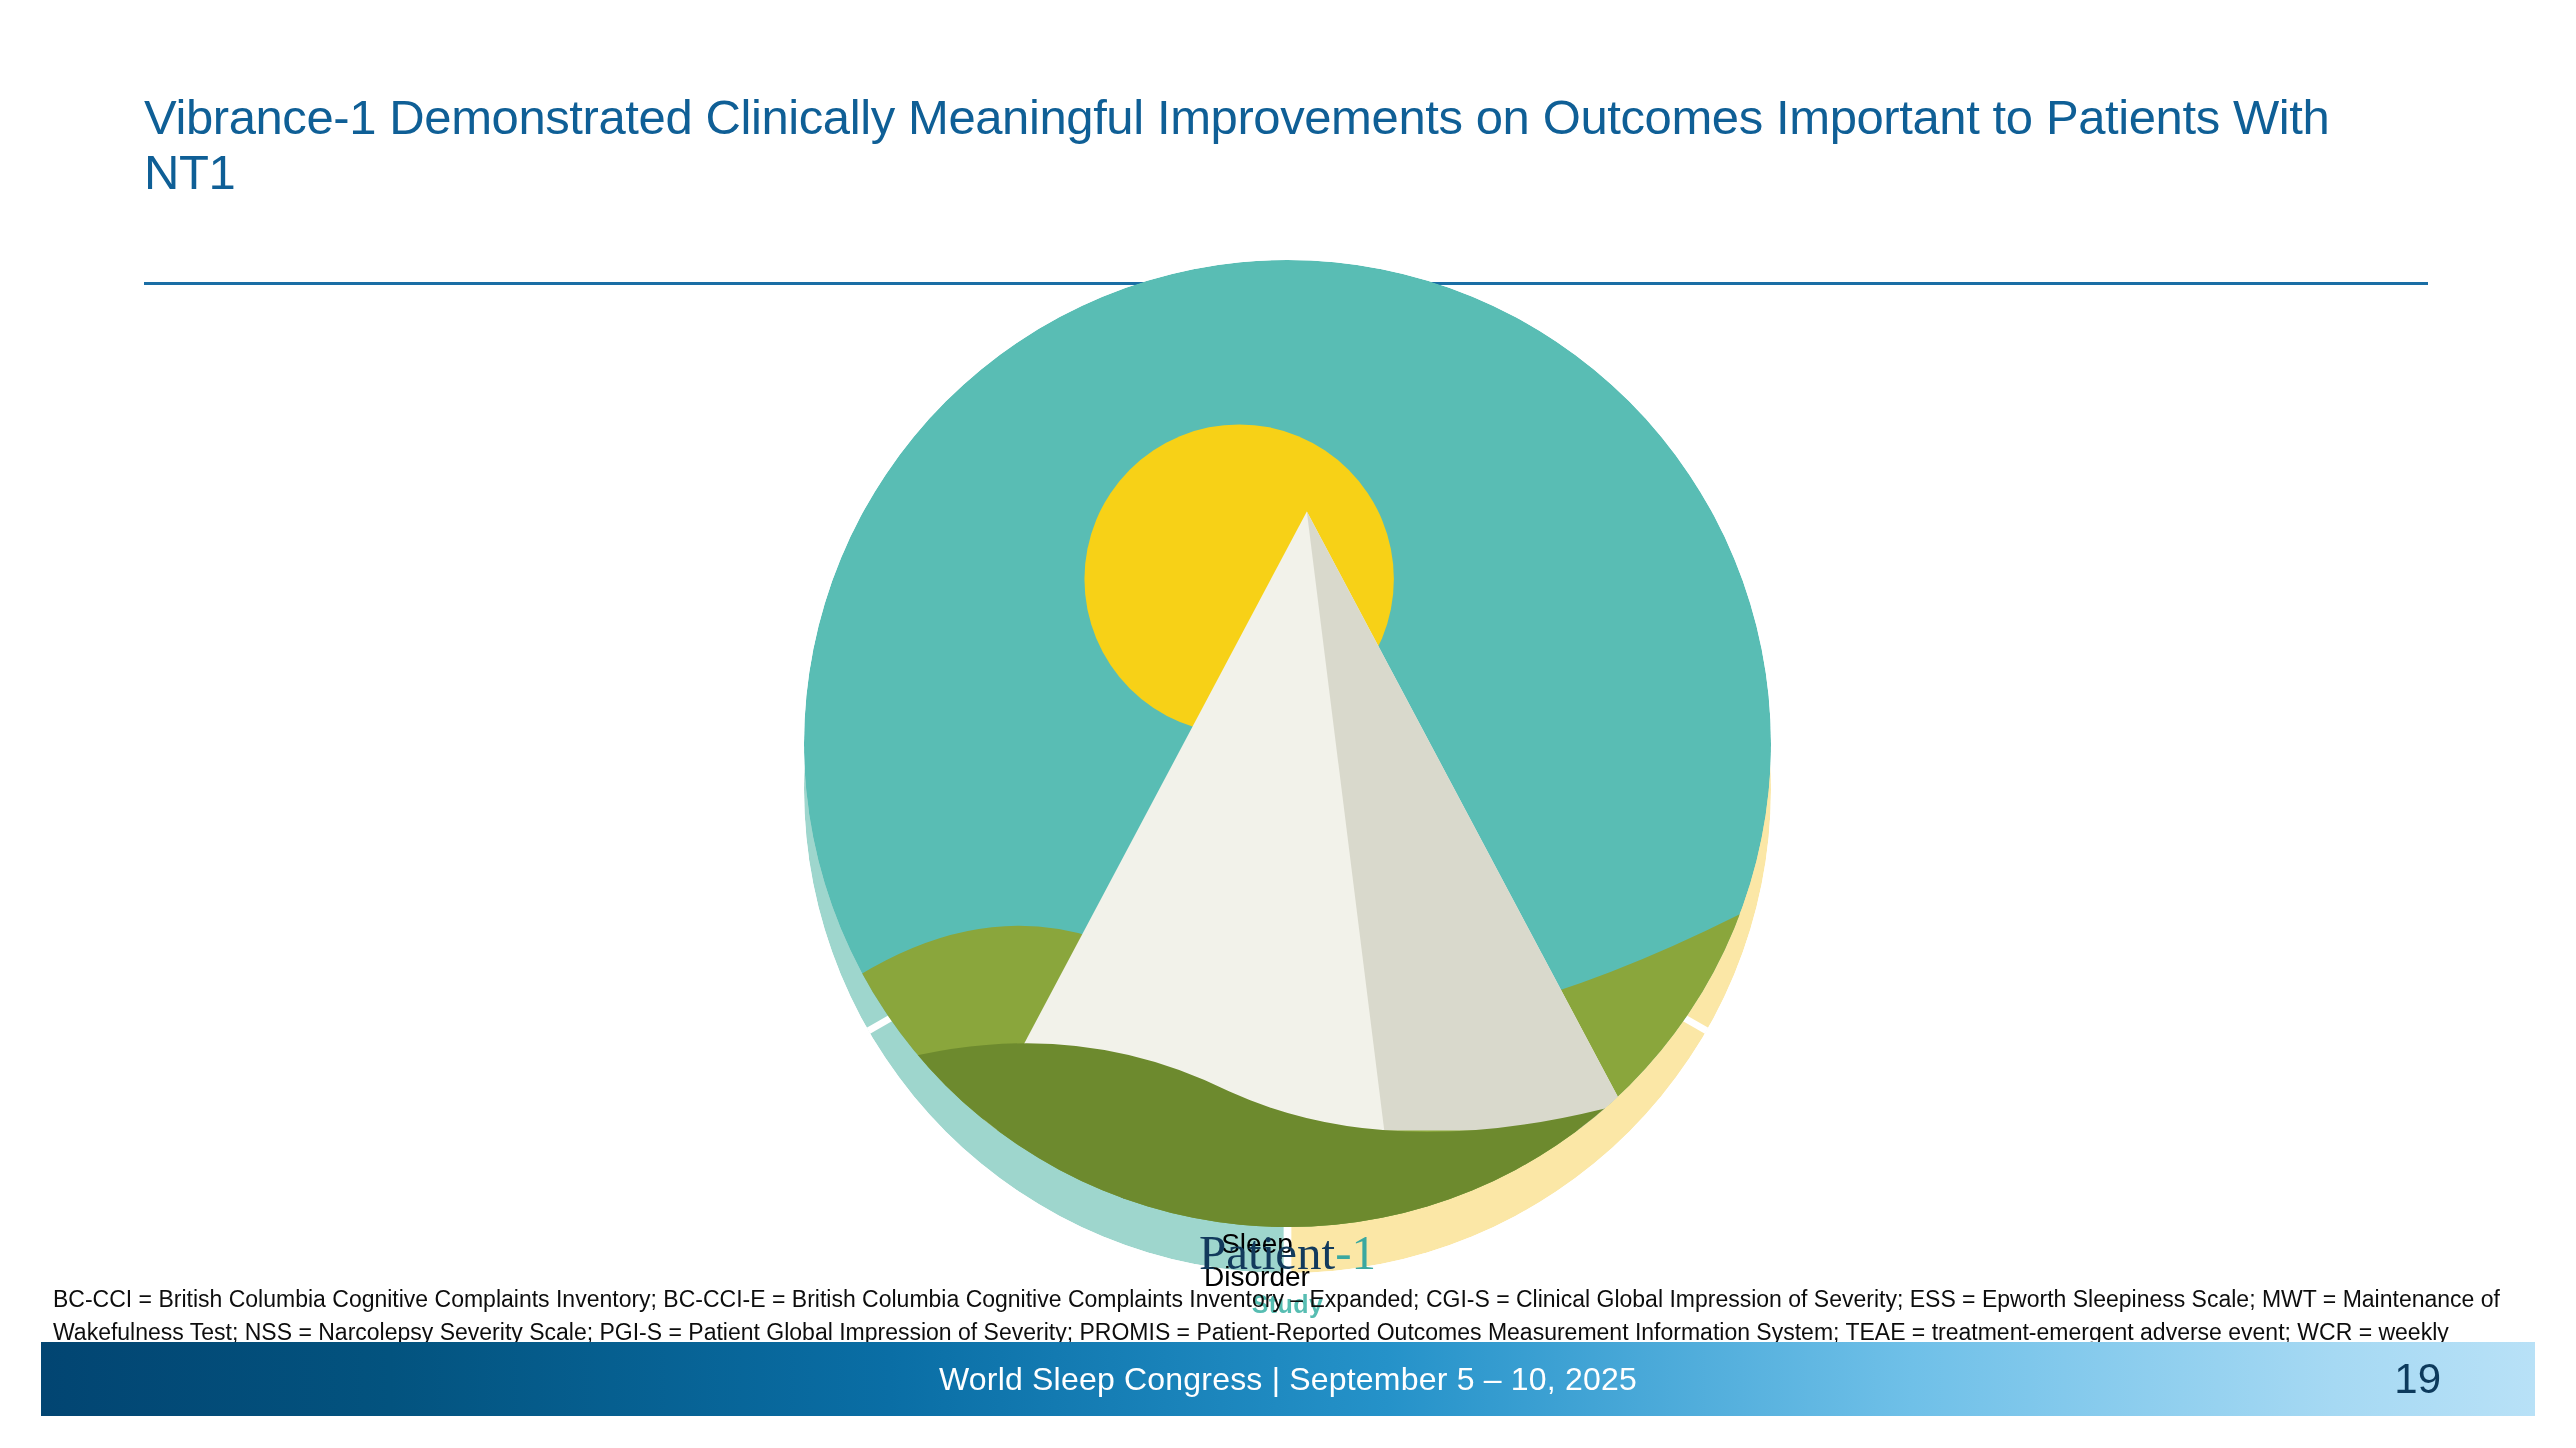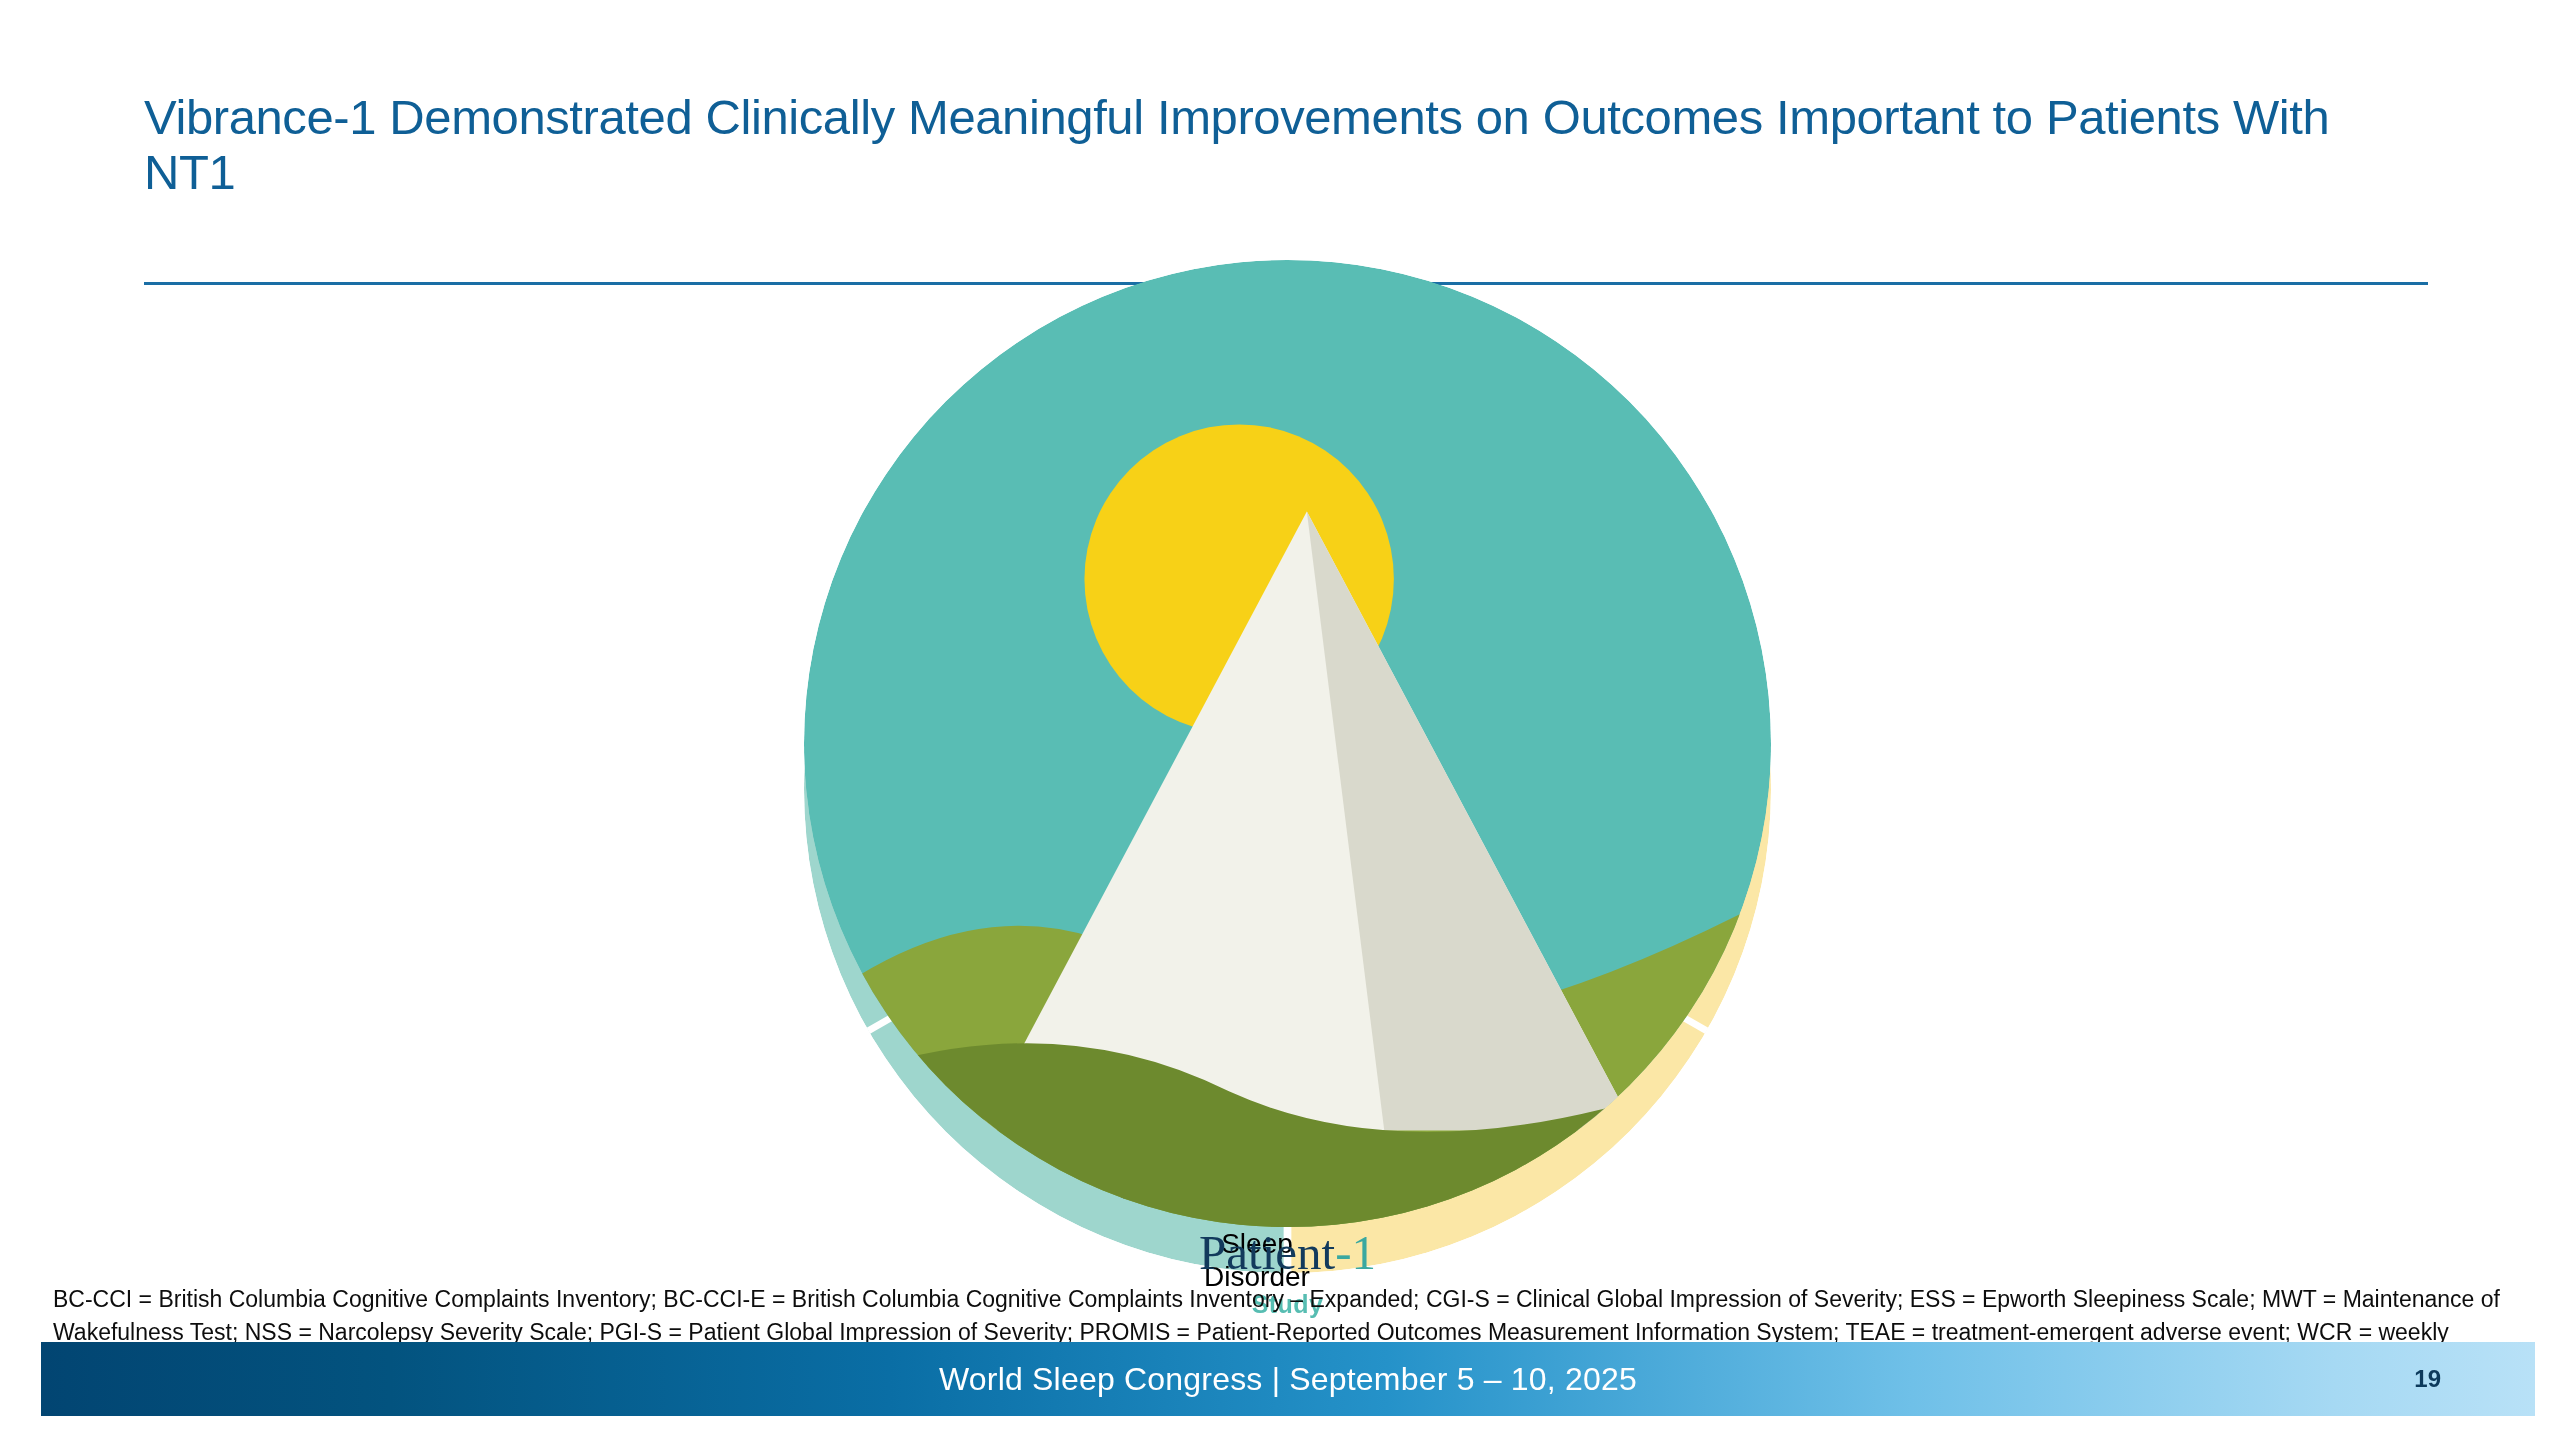--- a/index.html
+++ b/index.html
@@ -158,23 +158,22 @@
     font-size: 32px;
     color: #ffffff;
     font-weight: 400;
     letter-spacing: 0.2px;
   }
   .footer-page {
     position: absolute;
     right: 94px;
     top: 50%;
     transform: translateY(-50%);
-    font-size: 24px;
+    font-size: 42px;
     color: #0d3a5c;
-    font-weight: bold;
   }
 </style>
 </head>
 <body>
 
 <div class="slide-title">Vibrance-1 Demonstrated Clinically Meaningful Improvements on Outcomes Important to Patients With NT1</div>
 <div class="title-rule"></div>
 
 <div class="wheel">
 

